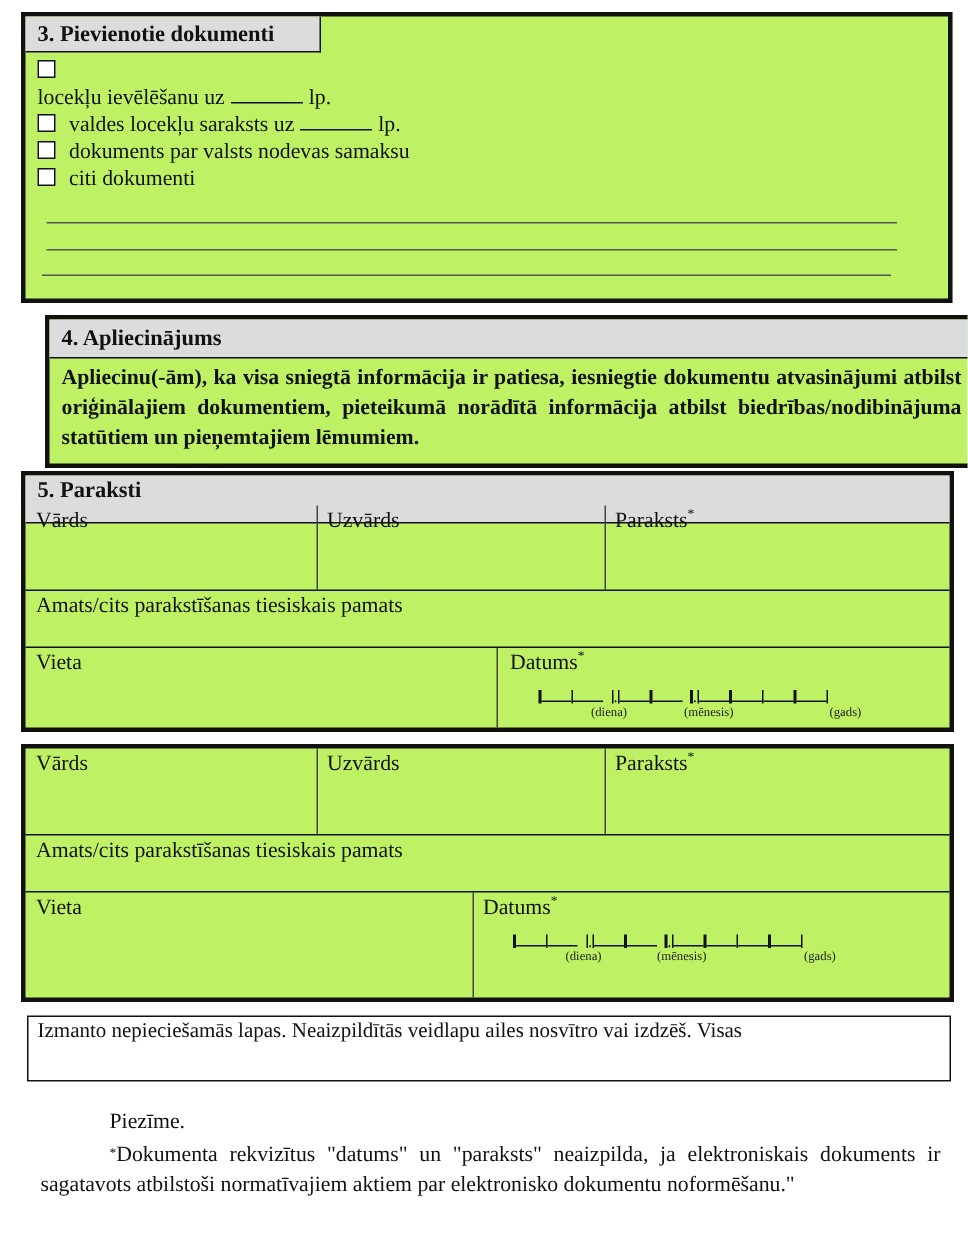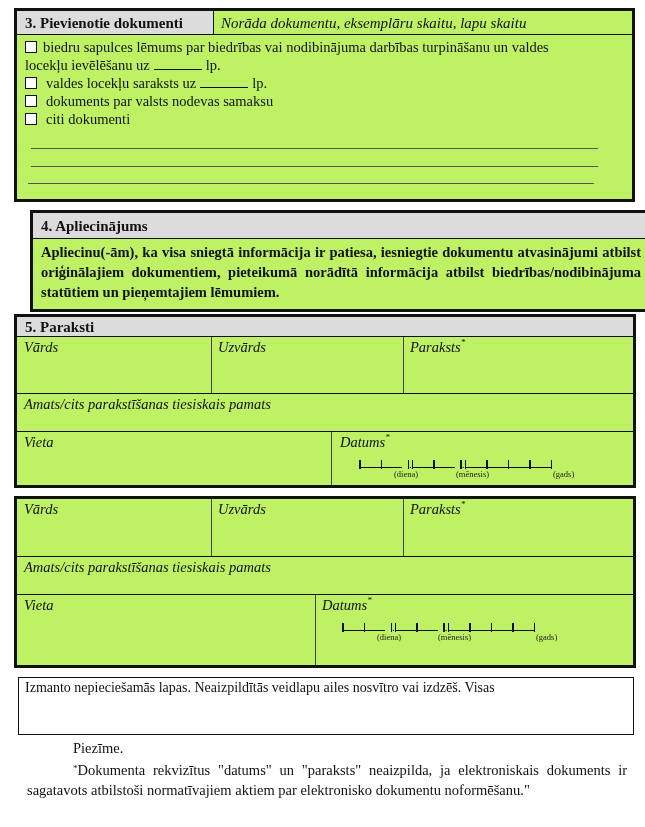--- a/index.html
+++ b/index.html
@@ -4,21 +4,21 @@
 <style>
   html, body { margin: 0; padding: 0; background: #ffffff; }
   body {
     width: 645px; height: 827px; position: relative; overflow: hidden;
     font-family: "Liberation Serif", "DejaVu Serif", serif;
     color: #111; font-size: 14.5px;
   }
   .abs { position: absolute; box-sizing: border-box; }
   .frame { border: 3px solid #111; background: #bef264; }
   .hdr { background: #dcdcdc; font-weight: bold; padding-left: 8px; line-height: 24px; font-size: 15px; }
-  .cell-txt { position: absolute; font-size: 14.5px; font-style: italic; }
+  .cell-txt { position: absolute; font-size: 14.5px; }
   sup { font-size: 9px; vertical-align: top; position: relative; top: -2px; }
   .hline { position: absolute; height: 1px; background: #444; }
   .cb {
     display: inline-block; width: 10px; height: 10px; border: 1.2px solid #111;
     vertical-align: -1px; margin-right: 6px; background: #fff;
   }
   .row-line { position: absolute; left: 10px; font-size: 14.5px; line-height: 18px; white-space: nowrap; }
   .blank { display: inline-block; border-bottom: 1px solid #111; width: 48px; height: 12px; margin: 0 4px; }
   .date-box { position: absolute; font-size: 11px; white-space: nowrap; letter-spacing: 0; }
   .seg { display: inline-block; border-bottom: 1px solid #111; width: 20px; height: 10px; }
@@ -26,26 +26,23 @@
   .sub { position: absolute; font-size: 8.5px; color: #222; padding-left: 24px; }
   .justify { text-align: justify; text-align-last: left; }
 </style>
 </head>
 <body>
 
 <div class="abs frame" style="left:14px; top:8px; width:621px; height:194px;">
   <div class="abs hdr" style="left:0; top:0; width:197px; height:24px; border-right:1px solid #111; border-bottom:1px solid #111;">
     <span>3. Pievienotie dokumenti</span>
   </div>
-  <div class="abs" style="left:197px; top:0; right:0; height:24px; border-bottom:1px solid #111; padding-left:7px; line-height:24px; font-style:italic; font-size:15px;">
-    <span>Norāda dokumentu, eksemplāru skaitu, lapu skaitu</span>
-  </div>
 
   <div class="row-line" style="top:27px; left:8px;">
-    <span class="cb"></span><span>biedru sapulces lēmums par biedrības vai nodibinājuma darbības turpināšanu un valdes</span>
+    <span class="cb"></span>
   </div>
   <div class="row-line" style="top:63px; left:8px;">
     <span class="cb" style="margin-right:9px;"></span><span>valdes locekļu saraksts uz</span><span class="blank"></span><span>lp.</span>
   </div>
   <div class="row-line" style="top:45px; left:8px;">
     <span>locekļu ievēlēšanu uz</span><span class="blank"></span><span>lp.</span>
   </div>
   <div class="row-line" style="top:81px; left:8px;">
     <span class="cb" style="margin-right:9px;"></span><span>dokuments par valsts nodevas samaksu</span>
   </div>
@@ -59,21 +56,21 @@
 </div>
 
 <div class="abs frame" style="left:30px; top:210px; width:622px; height:102px;">
   <div class="abs hdr" style="left:0; top:0; right:0; height:26px; line-height:26px; border-bottom:1px solid #111;">
     <span>4. Apliecinājums</span>
   </div>
   <div class="abs justify" style="left:8px; right:8px; top:29px; font-weight:bold; font-size:14.5px; line-height:20px;">Apliecinu(-ām), ka visa sniegtā informācija ir patiesa, iesniegtie dokumentu atvasinājumi atbilst oriģinālajiem dokumentiem, pieteikumā norādītā informācija atbilst biedrības/nodibinājuma statūtiem un pieņemtajiem lēmumiem.</div>
 </div>
 
 <div class="abs frame" style="left:14px; top:314px; width:622px; height:174px;">
-  <div class="abs hdr" style="left:0; top:0; right:0; height:20px; line-height:20px; border-bottom:1px solid #111;">
+  <div class="abs hdr" style="left:0; top:0; right:0; height:32px; line-height:20px; border-bottom:1px solid #111;">
     <span>5. Paraksti</span>
   </div>
   <div class="abs" style="left:0; top:20px; width:195px; height:56px; border-right:1px solid #444;">
     <span class="cell-txt" style="left:7px; top:2px;">Vārds</span>
   </div>
   <div class="abs" style="left:195px; top:20px; width:192px; height:56px; border-right:1px solid #444;">
     <span class="cell-txt" style="left:6px; top:2px;">Uzvārds</span>
   </div>
   <div class="abs" style="left:387px; top:20px; right:0; height:56px;">
     <span class="cell-txt" style="left:6px; top:2px;"><span>Paraksts</span><sup>*</sup></span>
@@ -123,21 +120,21 @@
       <span class="tick"></span><span class="seg"></span><span class="tick"></span><span class="seg"></span>
       &nbsp;<span class="tick"></span>.<span class="tick"></span><span class="seg"></span><span class="tick"></span><span class="seg"></span>
       &nbsp;<span class="tick"></span>.<span class="tick"></span><span class="seg"></span><span class="tick"></span><span class="seg"></span><span class="tick"></span><span class="seg"></span><span class="tick"></span><span class="seg"></span><span class="tick"></span>
     </div>
     <span class="sub" style="left:37px; top:37px;">(diena)</span>
     <span class="sub" style="left:98px; top:37px;">(mēnesis)</span>
     <span class="sub" style="left:196px; top:37px;">(gads)</span>
   </div>
 </div>
 
-<div class="abs" style="left:18px; top:677px; width:616px; height:58px; border:1.5px solid #111;">
+<div class="abs" style="left:18px; top:677px; width:616px; height:44px; border:1.5px solid #111;">
   <div style="position:absolute; left:6px; top:1px; font-size:14px; line-height:18px; white-space:nowrap;">
     <div>Izmanto nepieciešamās lapas. Neaizpildītās veidlapu ailes nosvītro vai izdzēš. Visas</div>
   </div>
 </div>
 
 <div class="abs" style="left:73px; top:740px; font-size:14.5px;">Piezīme.</div>
 <div class="abs justify" style="left:27px; top:760px; width:600px; font-size:14.5px; line-height:20px; text-indent:46px;">
   <sup>*</sup><span>Dokumenta rekvizītus "datums" un "paraksts" neaizpilda, ja elektroniskais dokuments ir sagatavots atbilstoši normatīvajiem aktiem par elektronisko dokumentu noformēšanu."</span>
 </div>
 

